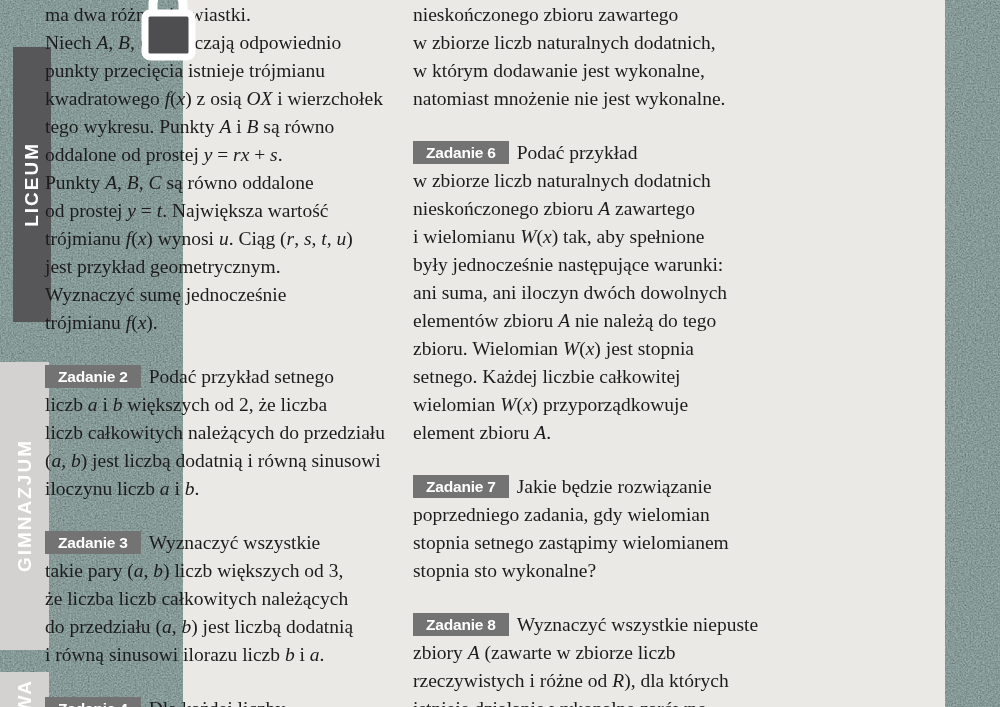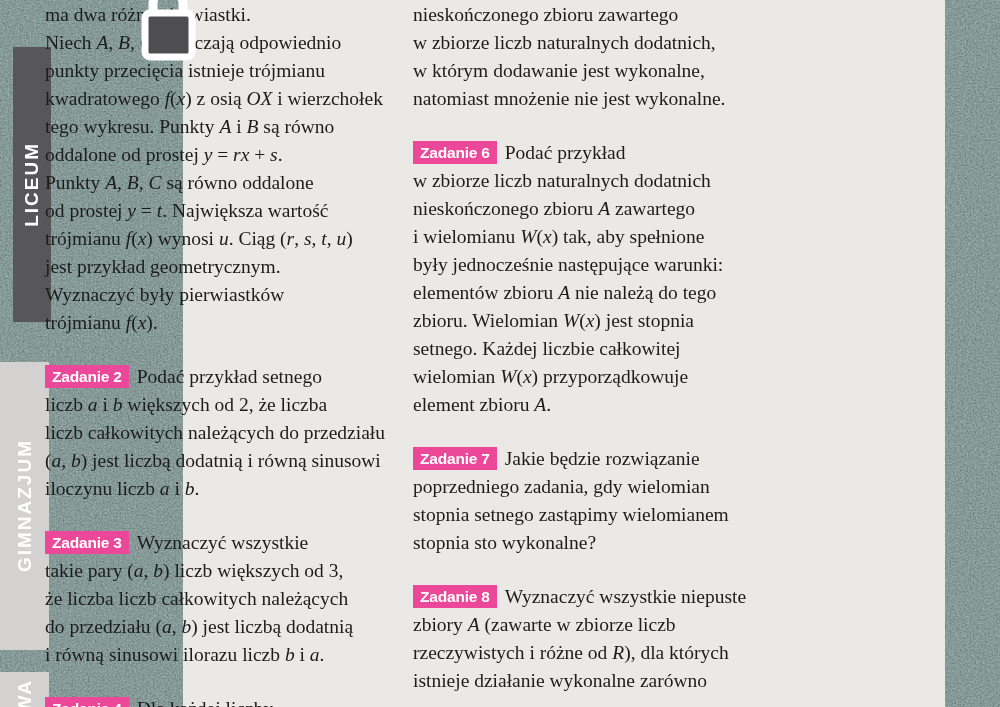--- a/index.html
+++ b/index.html
@@ -60,27 +60,27 @@
   .para { margin: 0 0 26px 0; padding: 0; }
   .line {
     display: block;
     white-space: nowrap;
     height: 28px; line-height: 28px;
     font-size: 19.5px;
     color: #1c1c1c;
   }
   .badge {
     display: inline-block;
-    background: #ec4899;
+    background: #737373;
     color: #ffffff;
     font-family: "Liberation Sans", sans-serif;
     font-weight: bold;
     font-size: 15.5px;
     line-height: 21px;
-    padding: 1px 7px;
+    padding: 1px 13px;
     margin-right: 8px;
     vertical-align: 1px;
     letter-spacing: -0.2px;
   }
 </style>
 </head>
 <body>
 
 <svg class="noise-bg" width="1000" height="707" xmlns="http://www.w3.org/2000/svg">
   <filter id="grain">
@@ -116,21 +116,21 @@
       <span class="line">ma dwa różne pierwiastki.</span>
       <span class="line">Niech <i>A</i>, <i>B</i>, <i>C</i> oznaczają odpowiednio</span>
       <span class="line">punkty przecięcia istnieje trójmianu</span>
       <span class="line">kwadratowego <i>f</i>(<i>x</i>) z osią <i>OX</i> i wierzchołek</span>
       <span class="line">tego wykresu. Punkty <i>A</i> i <i>B</i> są równo</span>
       <span class="line">oddalone od prostej <i>y</i> = <i>rx</i> + <i>s</i>.</span>
       <span class="line">Punkty <i>A</i>, <i>B</i>, <i>C</i> są równo oddalone</span>
       <span class="line">od prostej <i>y</i> = <i>t</i>. Największa wartość</span>
       <span class="line">trójmianu <i>f</i>(<i>x</i>) wynosi <i>u</i>. Ciąg (<i>r</i>, <i>s</i>, <i>t</i>, <i>u</i>)</span>
       <span class="line">jest przykład geometrycznym.</span>
-      <span class="line">Wyznaczyć były pierwiastków</span>
+      <span class="line">Wyznaczyć sumę jednocześnie</span>
       <span class="line">trójmianu <i>f</i>(<i>x</i>).</span>
     </p>
     <p class="para">
       <span class="line"><span class="badge">Zadanie 2</span><span>Podać przykład setnego</span></span>
       <span class="line">liczb <i>a</i> i <i>b</i> większych od 2, że liczba</span>
       <span class="line">liczb całkowitych należących do przedziału</span>
       <span class="line">(<i>a</i>, <i>b</i>) jest liczbą dodatnią i równą sinusowi</span>
       <span class="line">iloczynu liczb <i>a</i> i <i>b</i>.</span>
     </p>
     <p class="para">
@@ -150,20 +150,21 @@
       <span class="line">w zbiorze liczb naturalnych dodatnich,</span>
       <span class="line">w którym dodawanie jest wykonalne,</span>
       <span class="line">natomiast mnożenie nie jest wykonalne.</span>
     </p>
     <p class="para">
       <span class="line"><span class="badge">Zadanie 6</span><span>Podać przykład</span></span>
       <span class="line">w zbiorze liczb naturalnych dodatnich</span>
       <span class="line">nieskończonego zbioru <i>A</i> zawartego</span>
       <span class="line">i wielomianu <i>W</i>(<i>x</i>) tak, aby spełnione</span>
       <span class="line">były jednocześnie następujące warunki:</span>
+      <span class="line">ani suma, ani iloczyn dwóch dowolnych</span>
       <span class="line">elementów zbioru <i>A</i> nie należą do tego</span>
       <span class="line">zbioru. Wielomian <i>W</i>(<i>x</i>) jest stopnia</span>
       <span class="line">setnego. Każdej liczbie całkowitej</span>
       <span class="line">wielomian <i>W</i>(<i>x</i>) przyporządkowuje</span>
       <span class="line">element zbioru <i>A</i>.</span>
     </p>
     <p class="para">
       <span class="line"><span class="badge">Zadanie 7</span><span>Jakie będzie rozwiązanie</span></span>
       <span class="line">poprzedniego zadania, gdy wielomian</span>
       <span class="line">stopnia setnego zastąpimy wielomianem</span>

